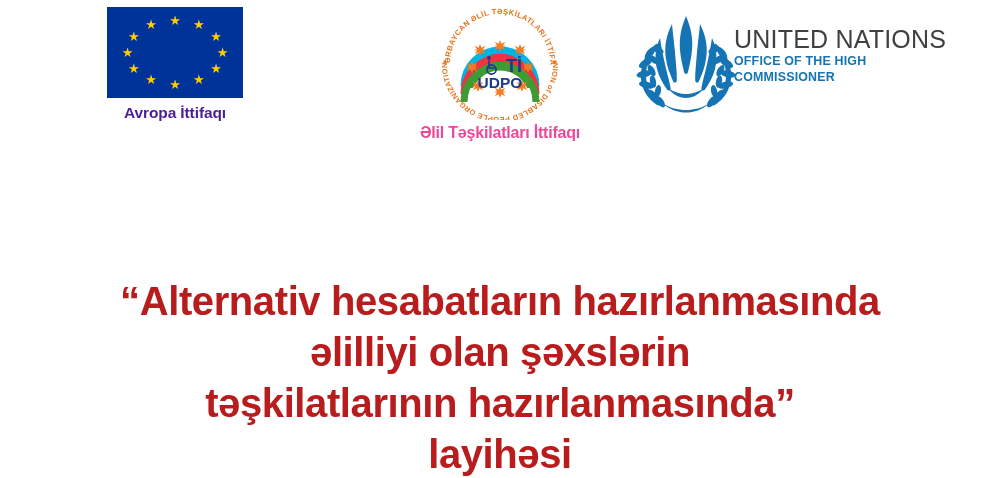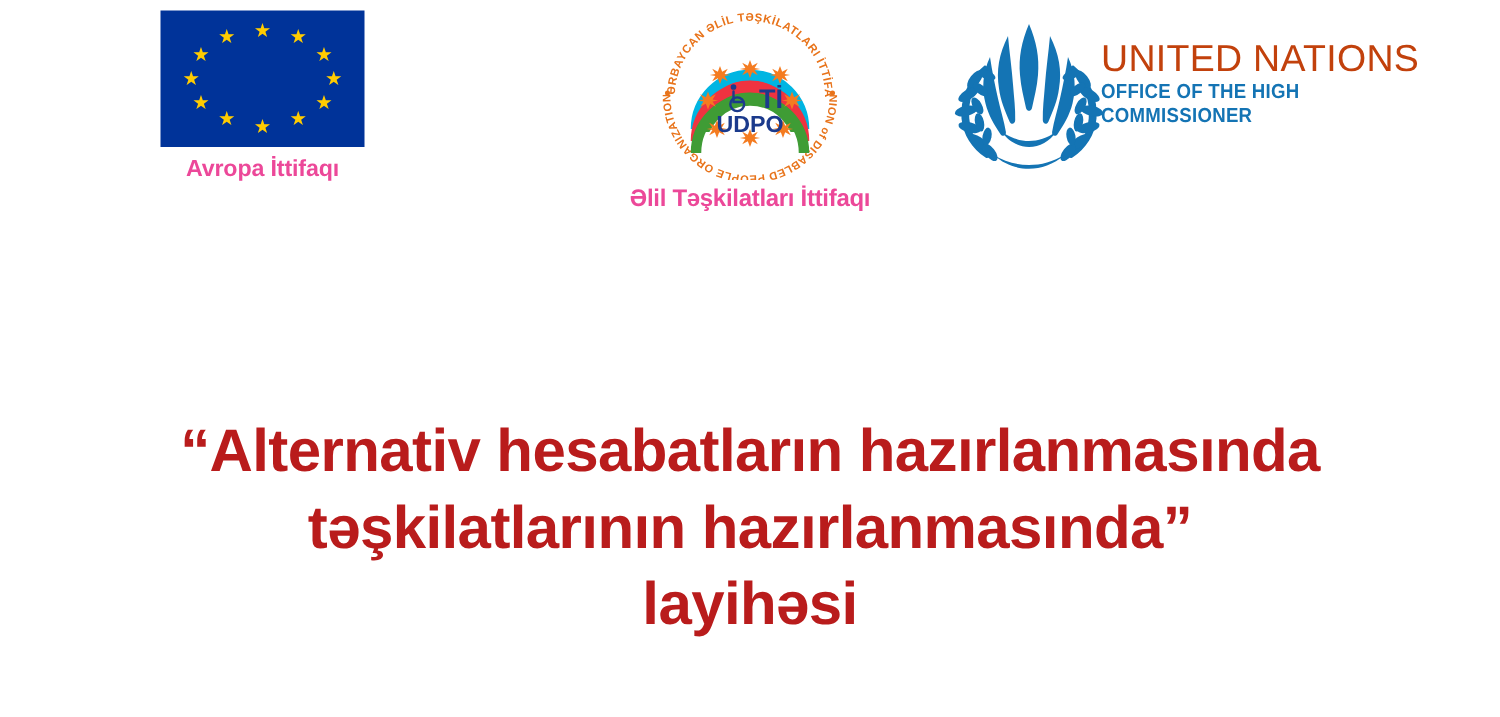--- a/index.html
+++ b/index.html
@@ -52,21 +52,21 @@
   }
   .eu-star span {
     position: absolute;
     left: 0;
     top: 0;
     transform: translate(-50%, -50%);
     display: block;
   }
   #eu-caption {
     margin-top: 6px;
-    color: #ec4899;
+    color: #4c1d95;
     font-size: 15.5px;
     font-weight: bold;
     line-height: 18px;
     letter-spacing: -0.1px;
   }
 
   
   #udpo-block {
     position: absolute;
     left: 350px;
@@ -104,21 +104,21 @@
     width: 108px;
     height: 106px;
   }
   #ohchr-wordmark {
     position: absolute;
     left: 104px;
     top: 20px;
     width: 236px;
   }
   #ohchr-line1 {
-    color: #c2410c;
+    color: #404040;
     font-size: 25px;
     line-height: 27px;
     font-weight: 300;
     letter-spacing: 0.2px;
     font-family: "Liberation Sans", sans-serif;
   }
   #ohchr-line2 {
     color: #1474B4;
     font-size: 27px;
     line-height: 29px;
@@ -326,15 +326,16 @@
     <div id="ohchr-wordmark">
       <div id="ohchr-line1">UNITED NATIONS</div>
       <div id="ohchr-line3">OFFICE OF THE HIGH COMMISSIONER</div>
     </div>
   </div>
 
 </div>
 
 <div id="project-title">
   <span class="title-line">“Alternativ hesabatların hazırlanmasında</span>
+  <span class="title-line">əlilliyi olan şəxslərin</span>
   <span class="title-line">təşkilatlarının hazırlanmasında”</span>
   <span class="title-line">layihəsi</span>
 </div>
 
 </body></html>

